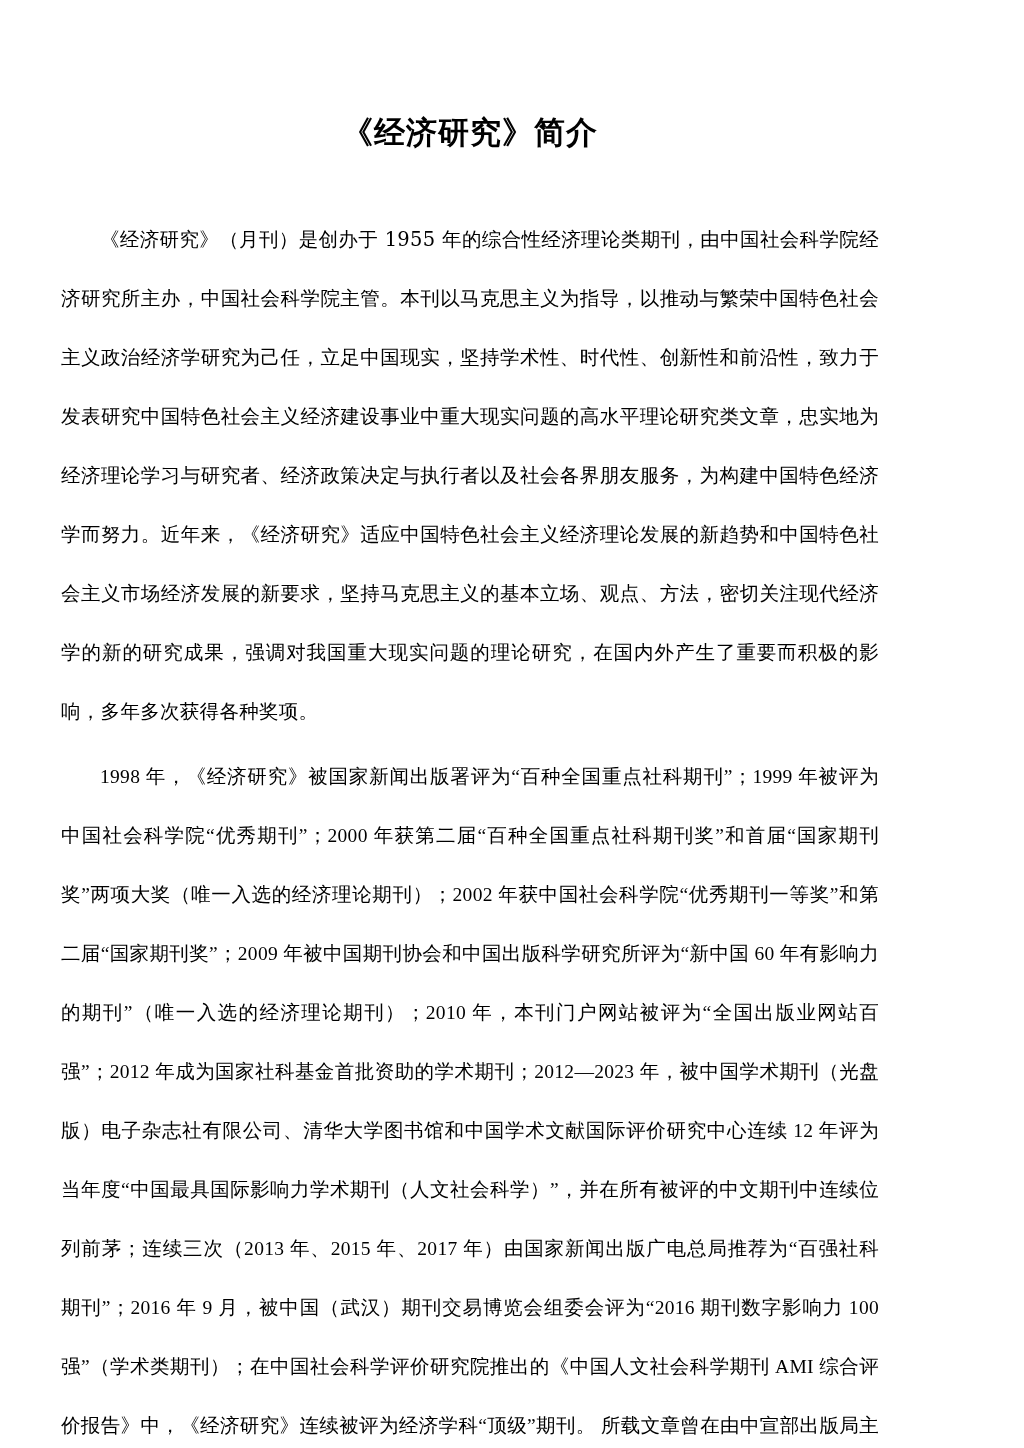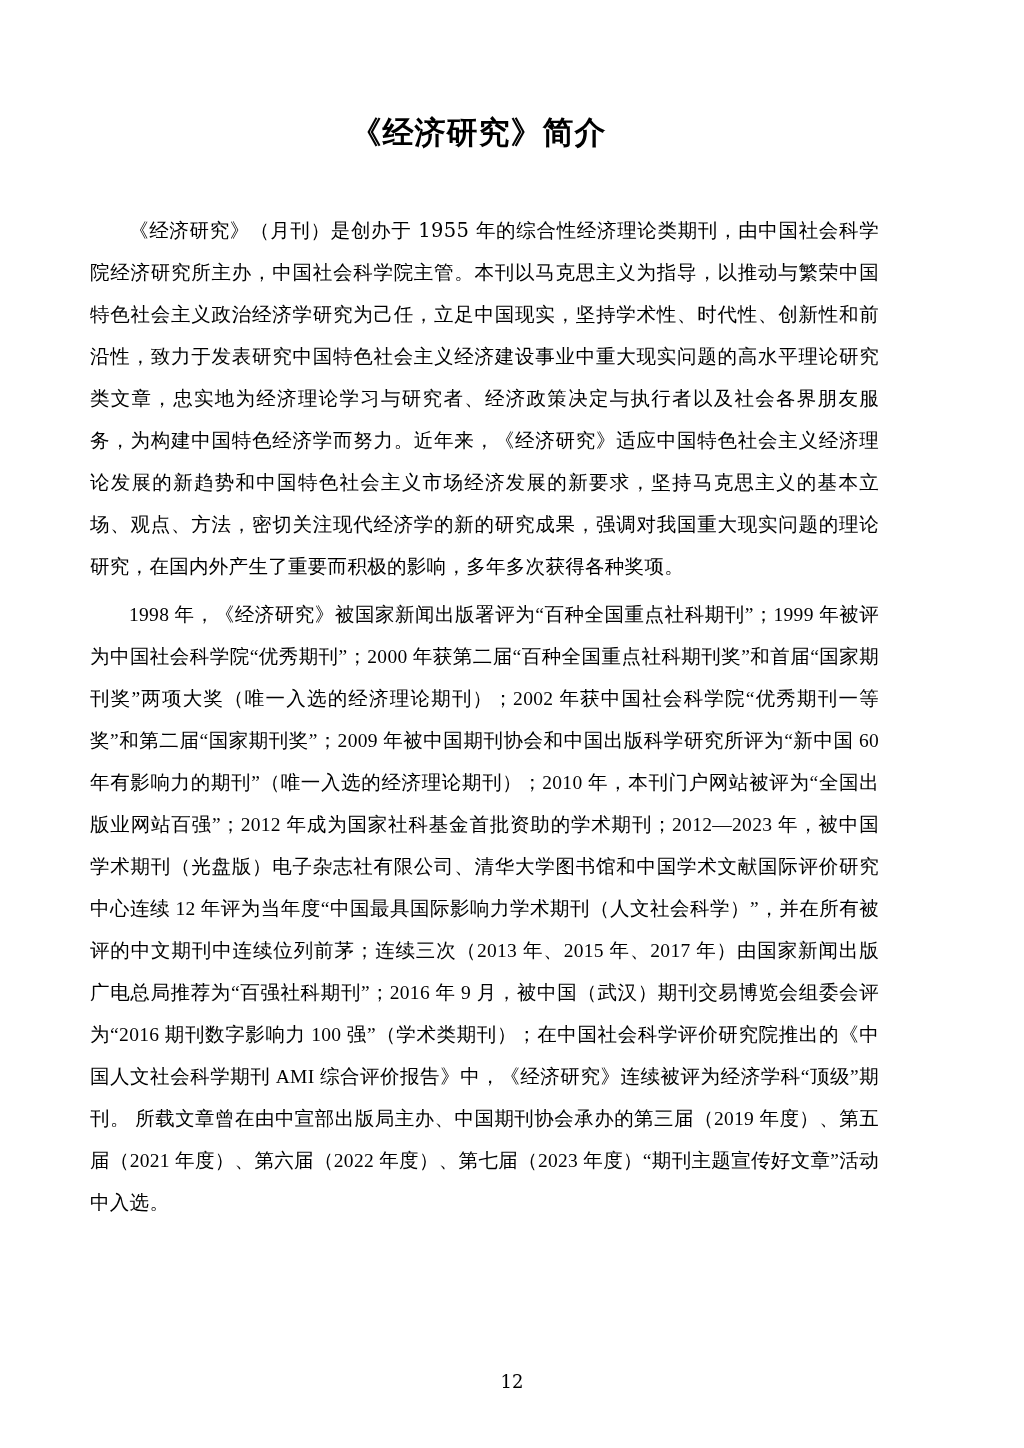--- a/index.html
+++ b/index.html
@@ -12,38 +12,38 @@
     height: 1448px;
     font-family: "DejaVu Serif", "Liberation Serif", serif;
     color: #000000;
     position: relative;
     overflow: hidden;
   }
   .page {
     box-sizing: border-box;
     width: 1024px;
     height: 1448px;
-    padding: 112px 145px 0 78px;
+    padding: 112px 145px 0 61px;
     position: relative;
   }
   .doc-title {
     text-align: center;
     font-size: 31px;
     font-weight: bold;
     letter-spacing: 1px;
     margin: 0 0 56px 0;
     font-family: "DejaVu Serif", "Liberation Serif", serif;
   }
   .para {
     font-size: 19.5px;
-    line-height: 42px;
+    line-height: 59px;
     text-align: justify;
     text-justify: inter-ideograph;
     text-indent: 2em;
-    margin: 0 0 4px 12px;
+    margin: 0 0 4px 0;
     letter-spacing: 0.3px;
   }
   .para-2 {
     margin-top: 6px;
     font-family: Liberation Serif, serif;
   }
   .page-number {
     position: absolute;
     left: 0;
     right: 0;
@@ -57,15 +57,14 @@
 <body>
 
 <div class="page">
 
   <h1 class="doc-title">《经济研究》简介</h1>
 
   <p class="para">《经济研究》（月刊）是创办于 1955 年的综合性经济理论类期刊，由中国社会科学院经济研究所主办，中国社会科学院主管。本刊以马克思主义为指导，以推动与繁荣中国特色社会主义政治经济学研究为己任，立足中国现实，坚持学术性、时代性、创新性和前沿性，致力于发表研究中国特色社会主义经济建设事业中重大现实问题的高水平理论研究类文章，忠实地为经济理论学习与研究者、经济政策决定与执行者以及社会各界朋友服务，为构建中国特色经济学而努力。近年来，《经济研究》适应中国特色社会主义经济理论发展的新趋势和中国特色社会主义市场经济发展的新要求，坚持马克思主义的基本立场、观点、方法，密切关注现代经济学的新的研究成果，强调对我国重大现实问题的理论研究，在国内外产生了重要而积极的影响，多年多次获得各种奖项。</p>
 
   <p class="para para-2">1998 年，《经济研究》被国家新闻出版署评为“百种全国重点社科期刊”；1999 年被评为中国社会科学院“优秀期刊”；2000 年获第二届“百种全国重点社科期刊奖”和首届“国家期刊奖”两项大奖（唯一入选的经济理论期刊）；2002 年获中国社会科学院“优秀期刊一等奖”和第二届“国家期刊奖”；2009 年被中国期刊协会和中国出版科学研究所评为“新中国 60 年有影响力的期刊”（唯一入选的经济理论期刊）；2010 年，本刊门户网站被评为“全国出版业网站百强”；2012 年成为国家社科基金首批资助的学术期刊；2012—2023 年，被中国学术期刊（光盘版）电子杂志社有限公司、清华大学图书馆和中国学术文献国际评价研究中心连续 12 年评为当年度“中国最具国际影响力学术期刊（人文社会科学）”，并在所有被评的中文期刊中连续位列前茅；连续三次（2013 年、2015 年、2017 年）由国家新闻出版广电总局推荐为“百强社科期刊”；2016 年 9 月，被中国（武汉）期刊交易博览会组委会评为“2016 期刊数字影响力 100 强”（学术类期刊）；在中国社会科学评价研究院推出的《中国人文社会科学期刊 AMI 综合评价报告》中，《经济研究》连续被评为经济学科“顶级”期刊。 所载文章曾在由中宣部出版局主办、中国期刊协会承办的第三届（2019 年度）、第五届（2021 年度）、第六届（2022 年度）、第七届（2023 年度）“期刊主题宣传好文章”活动中入选。</p>
 
-  <div class="page-number">12</div>
 
 </div>
 
 </body></html>

